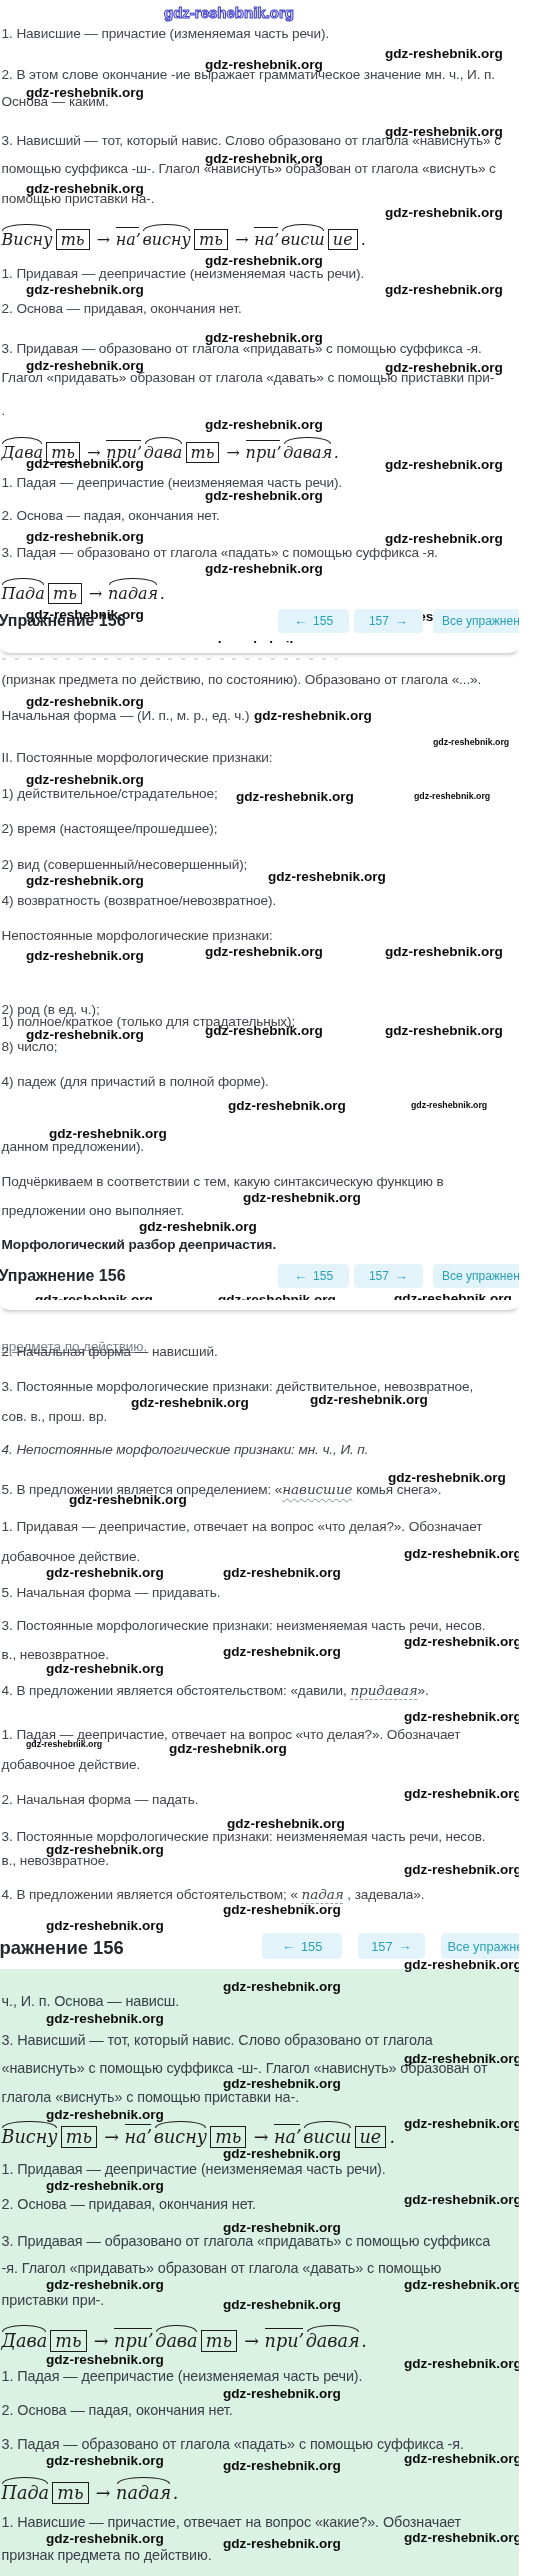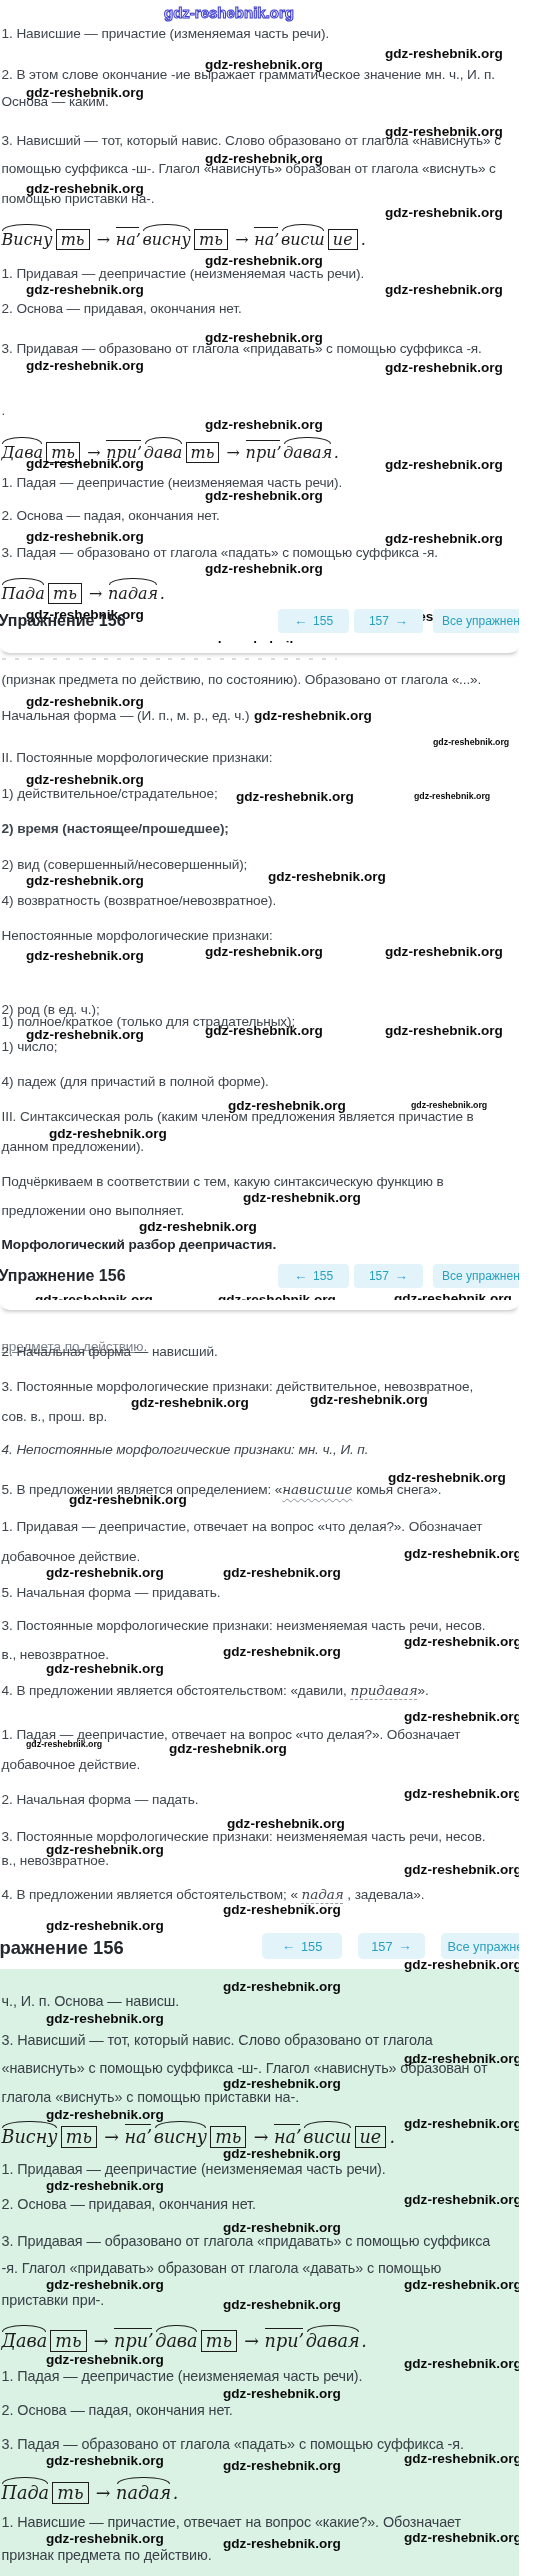--- a/index.html
+++ b/index.html
@@ -70,20 +70,21 @@
     <div class="dg" style="top: 222px; left: 0.8px;"><span class="tok arc">Висну</span><span class="tok box">ть</span><span class="tok arrow">→</span><span class="tok over">на’</span><span class="tok arc">висну</span><span class="tok box">ть</span><span class="tok arrow">→</span><span class="tok over">на’</span><span class="tok arc">висш</span><span class="tok box">ие</span><span class="tok plain">.</span></div>
     <div class="wm" style="top: 253px; left: 205px;">gdz-reshebnik.org</div>
     <div class="ln" style="top: 266px;">1. Придавая — деепричастие (неизменяемая часть речи).</div>
     <div class="wm" style="top: 282px; left: 26px;">gdz-reshebnik.org</div>
     <div class="wm" style="top: 282px; left: 385px;">gdz-reshebnik.org</div>
     <div class="ln" style="top: 301px;">2. Основа — придавая, окончания нет.</div>
     <div class="wm" style="top: 330px; left: 205px;">gdz-reshebnik.org</div>
     <div class="ln" style="top: 341px;">3. Придавая — образовано от глагола «придавать» с помощью суффикса -я.</div>
     <div class="wm" style="top: 358px; left: 26px;">gdz-reshebnik.org</div>
     <div class="wm" style="top: 360px; left: 385px;">gdz-reshebnik.org</div>
+    <div class="ln" style="top: 370px;">Глагол «придавать» образован от глагола «давать» с помощью приставки при-</div>
     <div class="ln" style="top: 403px;">.</div>
     <div class="wm" style="top: 417px; left: 205px;">gdz-reshebnik.org</div>
     <div class="dg" style="top: 435px; left: 0.8px;"><span class="tok arc">Дава</span><span class="tok box">ть</span><span class="tok arrow">→</span><span class="tok over">при’</span><span class="tok arc">дава</span><span class="tok box">ть</span><span class="tok arrow">→</span><span class="tok over">при’</span><span class="tok arc">давая</span><span class="tok plain">.</span></div>
     <div class="wm" style="top: 456px; left: 26px;">gdz-reshebnik.org</div>
     <div class="wm" style="top: 457px; left: 385px;">gdz-reshebnik.org</div>
     <div class="ln" style="top: 475px;">1. Падая — деепричастие (неизменяемая часть речи).</div>
     <div class="wm" style="top: 488px; left: 205px;">gdz-reshebnik.org</div>
     <div class="ln" style="top: 508px;">2. Основа — падая, окончания нет.</div>
     <div class="wm" style="top: 529px; left: 26px;">gdz-reshebnik.org</div>
     <div class="wm" style="top: 531px; left: 385px;">gdz-reshebnik.org</div>
@@ -112,39 +113,38 @@
     <div class="ln" style="top: 672px;">(признак предмета по действию, по состоянию). Образовано от глагола «...».</div>
     <div class="wm" style="top: 694px; left: 26px;">gdz-reshebnik.org</div>
     <div class="ln" style="top: 708px;">Начальная форма — (И. п., м. р., ед. ч.)</div>
     <div class="wm" style="top: 708px; left: 254px;">gdz-reshebnik.org</div>
     <div class="wm wm-s" style="top: 737px; left: 433px;">gdz-reshebnik.org</div>
     <div class="ln" style="top: 750px;">II. Постоянные морфологические признаки:</div>
     <div class="wm" style="top: 772px; left: 26px;">gdz-reshebnik.org</div>
     <div class="ln" style="top: 786px;">1) действительное/страдательное;</div>
     <div class="wm" style="top: 789px; left: 236px;">gdz-reshebnik.org</div>
     <div class="wm wm-s" style="top: 791px; left: 414px;">gdz-reshebnik.org</div>
-    <div class="ln" style="top: 821px; font-weight: bold;">2) время (настоящее/прошедшее);</div>
+    <div class="ln" style="top: 821px;">2) время (настоящее/прошедшее);</div>
     <div class="ln" style="top: 857px;">2) вид (совершенный/несовершенный);</div>
     <div class="wm" style="top: 873px; left: 26px;">gdz-reshebnik.org</div>
     <div class="wm" style="top: 869px; left: 268px;">gdz-reshebnik.org</div>
     <div class="ln" style="top: 893px;">4) возвратность (возвратное/невозвратное).</div>
     <div class="ln" style="top: 928px;">Непостоянные морфологические признаки:</div>
     <div class="wm" style="top: 948px; left: 26px;">gdz-reshebnik.org</div>
     <div class="wm" style="top: 944px; left: 205px;">gdz-reshebnik.org</div>
     <div class="wm" style="top: 944px; left: 385px;">gdz-reshebnik.org</div>
     <div class="ln" style="top: 1014px;">1) полное/краткое (только для страдательных);</div>
     <div class="ln" style="top: 1002px;">2) род (в ед. ч.);</div>
     <div class="wm" style="top: 1027px; left: 26px;">gdz-reshebnik.org</div>
     <div class="wm" style="top: 1023px; left: 205px;">gdz-reshebnik.org</div>
     <div class="wm" style="top: 1023px; left: 385px;">gdz-reshebnik.org</div>
-    <div class="ln" style="top: 1039px;">1) число;</div>
+    <div class="ln" style="top: 1039px;">8) число;</div>
     <div class="ln" style="top: 1074px;">4) падеж (для причастий в полной форме).</div>
     <div class="wm" style="top: 1098px; left: 228px;">gdz-reshebnik.org</div>
     <div class="wm wm-s" style="top: 1100px; left: 411px;">gdz-reshebnik.org</div>
-    <div class="ln" style="top: 1109px;">III. Синтаксическая роль (каким членом предложения является причастие в</div>
     <div class="wm" style="top: 1126px; left: 49px;">gdz-reshebnik.org</div>
     <div class="ln" style="top: 1139px;">данном предложении).</div>
     <div class="ln" style="top: 1174px;">Подчёркиваем в соответствии с тем, какую синтаксическую функцию в</div>
     <div class="wm" style="top: 1190px; left: 243px;">gdz-reshebnik.org</div>
     <div class="ln" style="top: 1203px;">предложении оно выполняет.</div>
     <div class="wm" style="top: 1219px; left: 139px;">gdz-reshebnik.org</div>
     <div class="ln ln-b" style="top: 1237px;">Морфологический разбор деепричастия.</div>
     <div class="navrow" style="top: 1264px;">
       <div class="ex-heading" style="left: -1.6px;">Упражнение 156</div>
       <div class="navbtn" style="left: 278px; width: 71px;">

